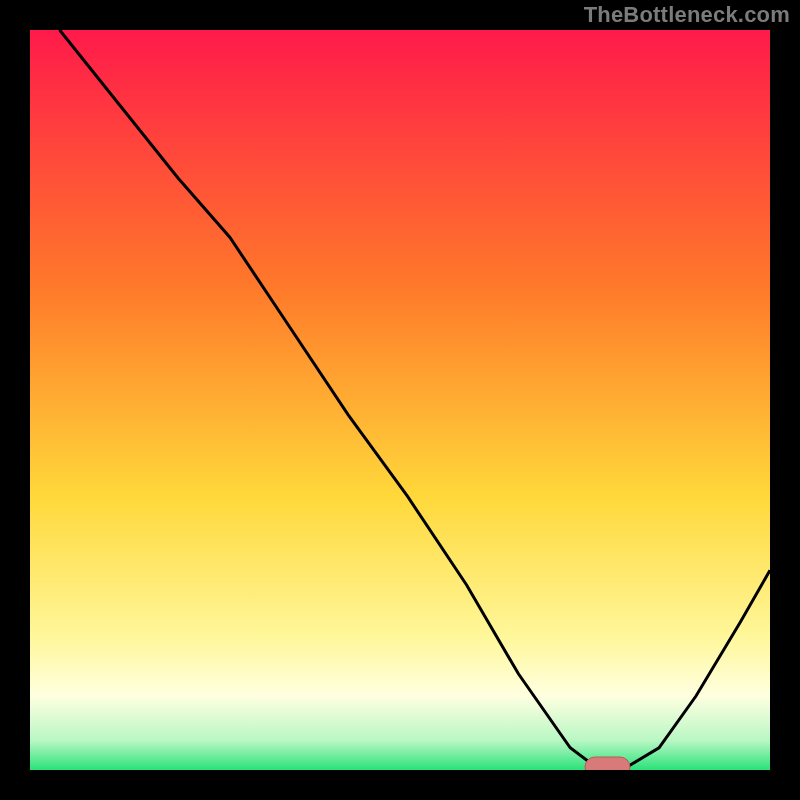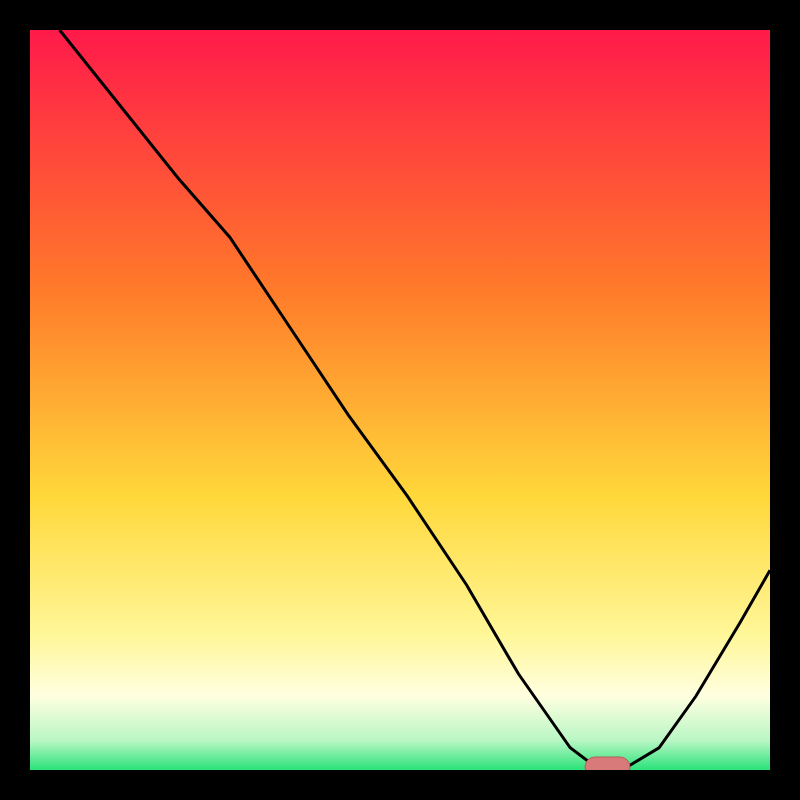--- a/index.html
+++ b/index.html
@@ -25,20 +25,21 @@
     color: #7b7b7b;
     letter-spacing: 0.2px;
   }
   svg { display: block; }
 </style>
 </head>
 <body>
 
 <div class="stage">
 
+  <div class="watermark">TheBottleneck.com</div>
 
   <svg width="800" height="800" viewBox="0 0 800 800">
 
     <defs>
       <linearGradient id="heat" x1="0" y1="0" x2="0" y2="1">
         <stop offset="0%" stop-color="#ff1a4a"></stop>
         <stop offset="35%" stop-color="#ff7a2a"></stop>
         <stop offset="63%" stop-color="#ffd83a"></stop>
         <stop offset="82%" stop-color="#fff79a"></stop>
         <stop offset="90%" stop-color="#ffffe0"></stop>

